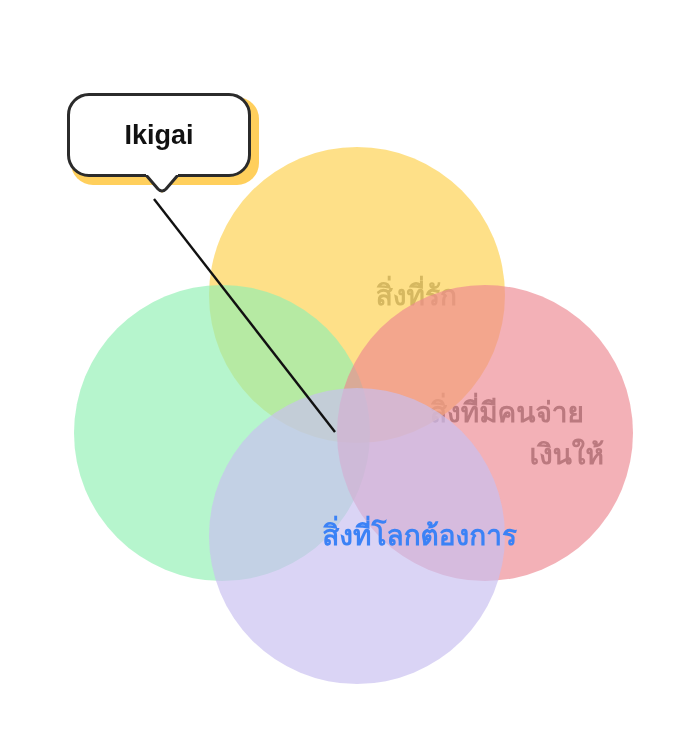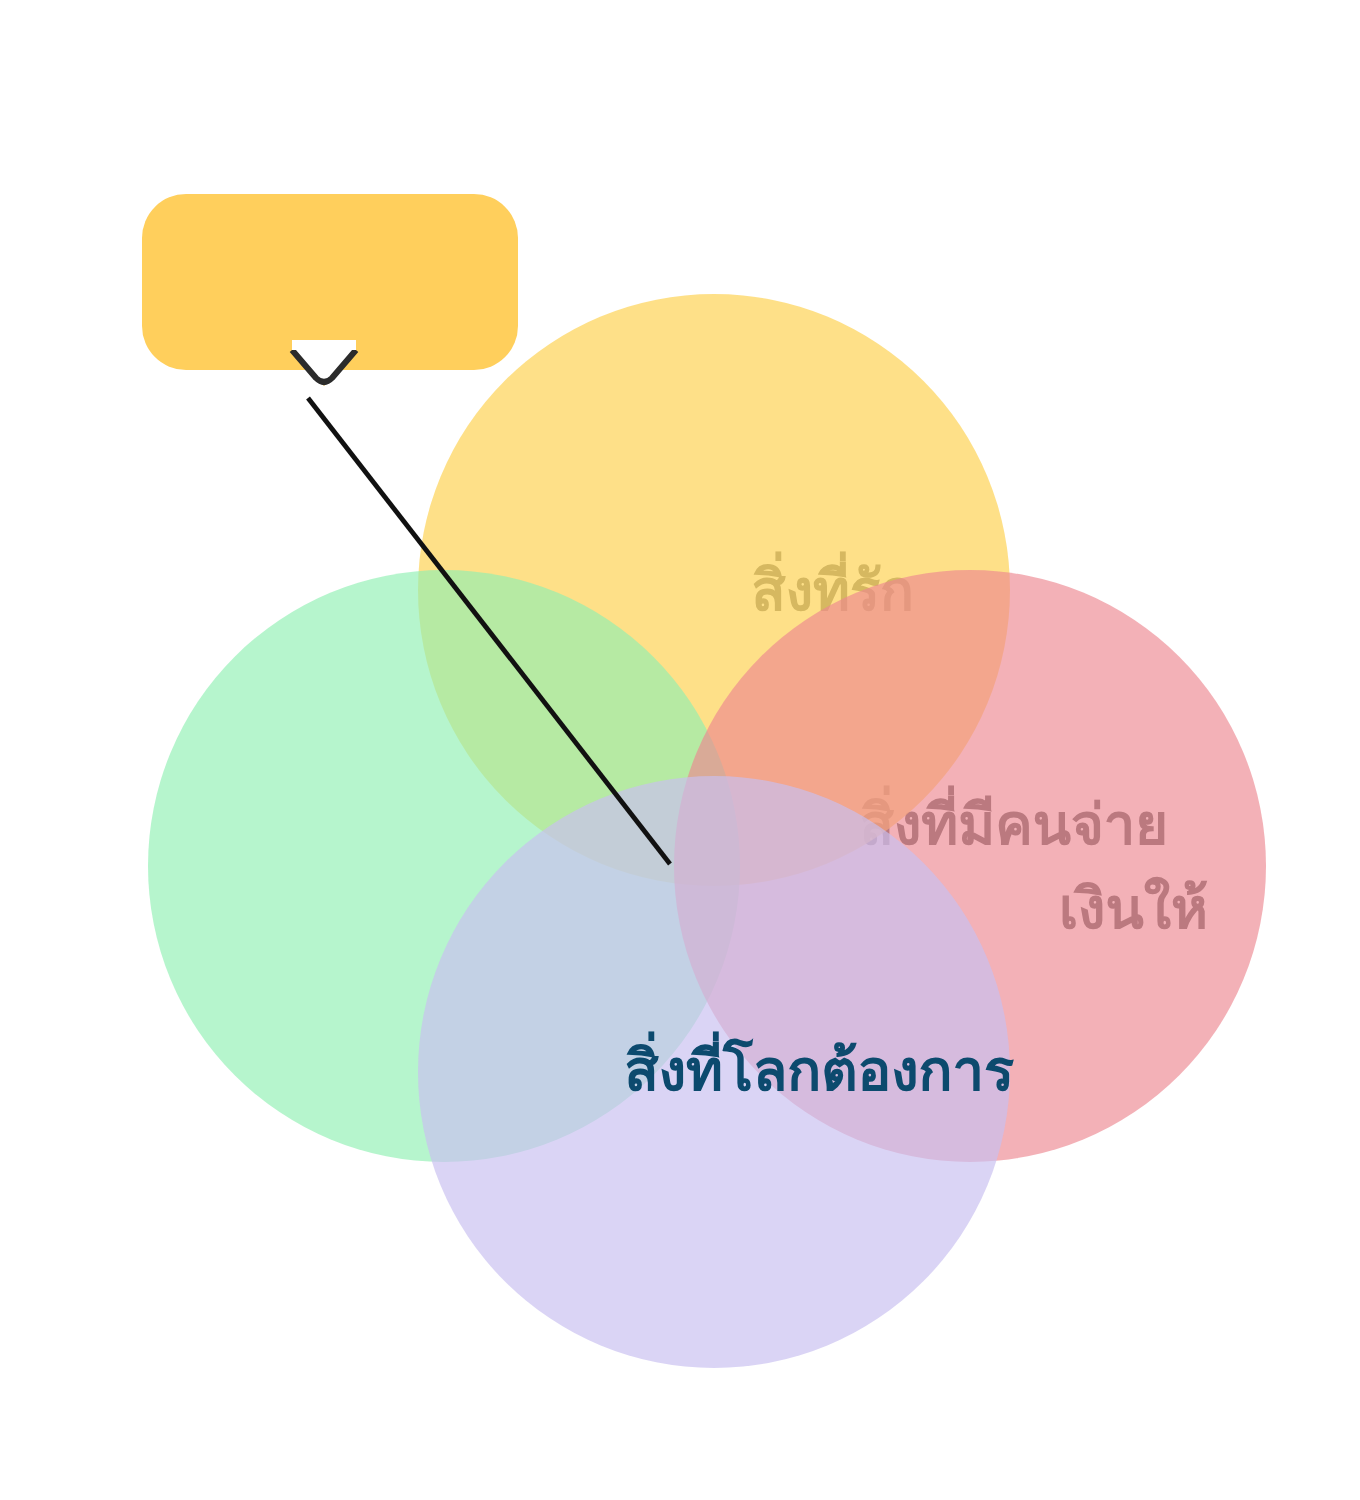--- a/index.html
+++ b/index.html
@@ -19,27 +19,30 @@
   <div class="label" style="left:384px; top:393px; width:200px; color:#5f5f5f;">สิ่งที่มีคนจ่าย</div>
   <div class="label" style="left:404px; top:435px; width:200px; color:#5f5f5f;">เงินให้</div>
 
   <svg class="stage" width="680" height="750" viewBox="0 0 680 750">
     <circle cx="357" cy="295" r="148" fill="#fdd660" fill-opacity="0.75"></circle>
     <circle cx="222" cy="433" r="148" fill="#8ff0b2" fill-opacity="0.65"></circle>
     <circle cx="485" cy="433" r="148" fill="#ec8791" fill-opacity="0.65"></circle>
     <circle cx="357" cy="536" r="148" fill="#c8bff0" fill-opacity="0.68"></circle>
   </svg>
 
-  <div class="label" style="left:207px; top:516px; width:300px; color:#0c4a6e;">สิ่งที่โลกต้องการ</div>
+  <div class="label" style="left:217px; top:516px; width:300px; color:#3b82f6;">สิ่งที่โลกต้องการ</div>
 
   <svg class="stage" width="680" height="750" viewBox="0 0 680 750">
     <line x1="154" y1="199" x2="335" y2="432" stroke="#111" stroke-width="2.4"></line>
   </svg>
 
   <div class="bubble-shadow"></div>
   <svg class="stage" width="680" height="750" viewBox="0 0 680 750">
     <path d="M150,181 L162,193 L174,181 Z" fill="#ffcf5c"></path>
   </svg>
+  <div class="bubble">
+    <span class="bubble-text">Ikigai</span>
+  </div>
   <svg class="stage" width="680" height="750" viewBox="0 0 680 750">
     <path d="M146,175 L158,189 Q162,193 166,189 L178,175" fill="#fff" stroke="#2b2b2b" stroke-width="3" stroke-linejoin="round"></path>
     <rect x="146" y="170" width="32" height="5" fill="#fff"></rect>
   </svg>
 </div>
 
 </body></html>

